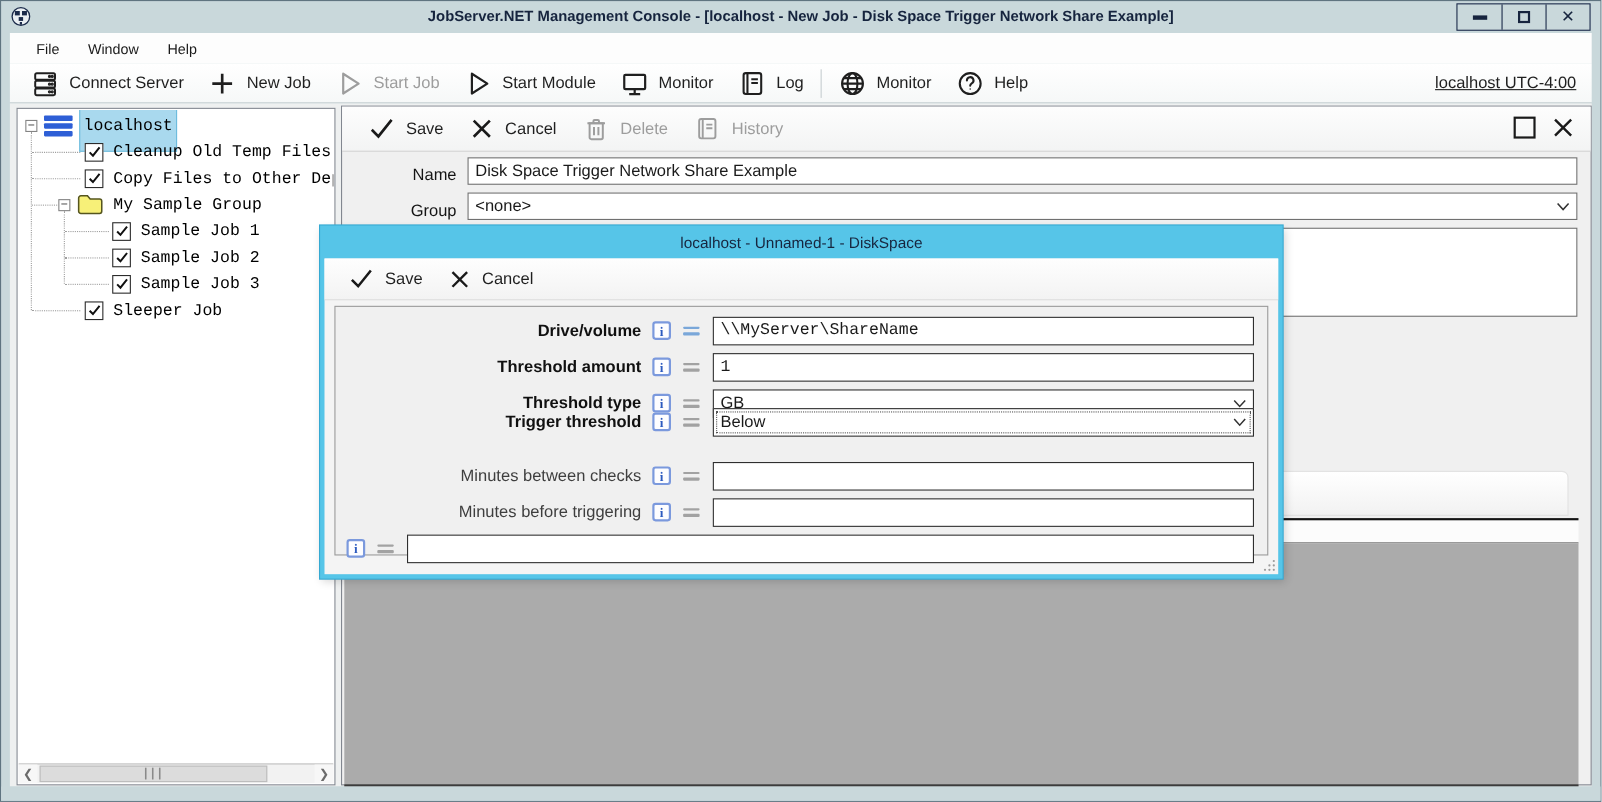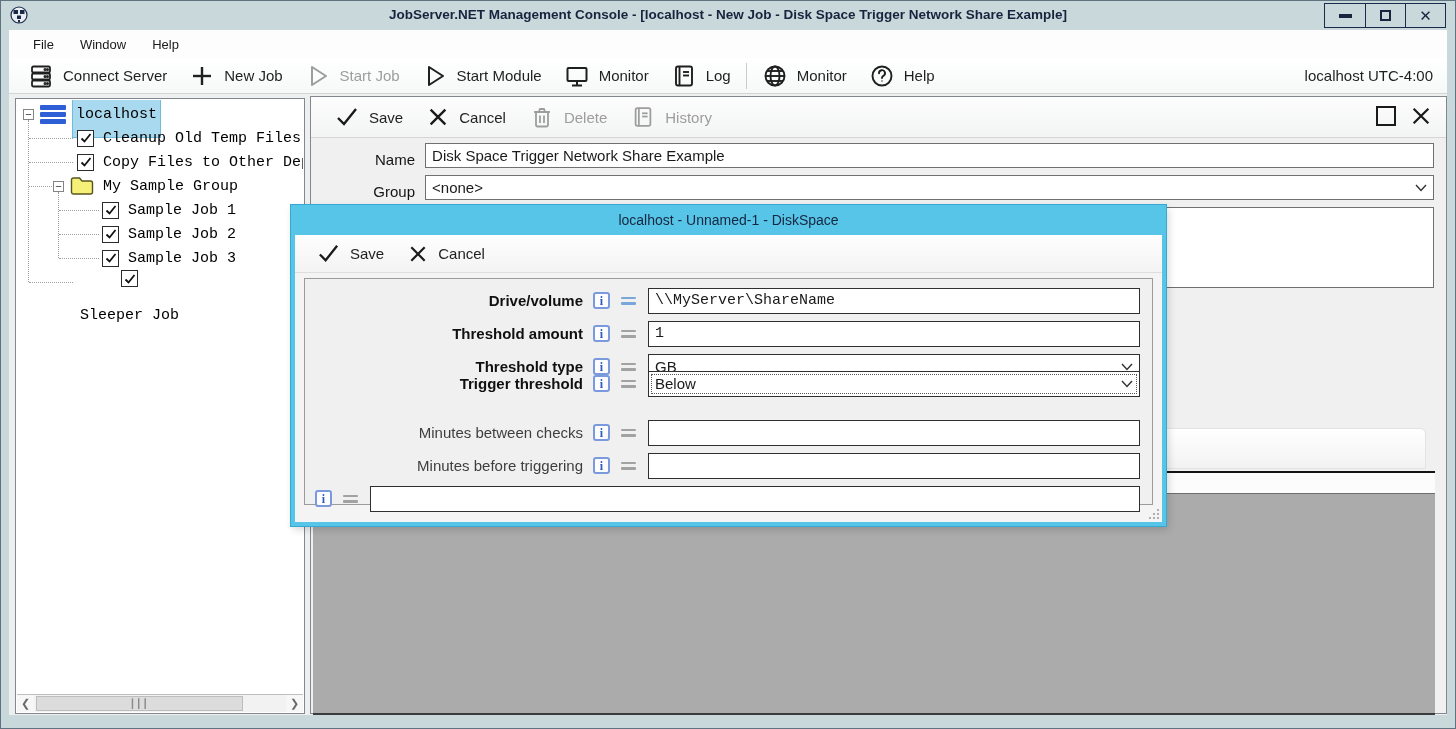--- a/index.html
+++ b/index.html
@@ -27,21 +27,21 @@
   .menu-item { font-size:13px; color:#1a1a1a; padding:5px 12px; }
 
   
   .toolbar { position:absolute; left:8px; right:8px; top:57px; height:36px;
     background:linear-gradient(#ffffff,#f6f8f8); border-bottom:1px solid #cfd6d8;
     display:flex; align-items:center; padding:0 8px; }
   .tb-btn { display:flex; align-items:center; gap:9px; padding:0 11px; height:32px;
     font-size:15px; color:#1f1f1f; white-space:nowrap; }
   .tb-btn.disabled { color:#9d9d9d; }
   .tb-sep { width:1px; height:26px; background:#c6cdd0; margin:0 4px; }
-  .tb-status { margin-left:auto; font-size:15px; color:#1f1f1f; padding-right:6px; }
+  .tb-status { margin-left:auto; font-size:15px; color:#1f1f1f; padding-right:6px;text-decoration:underline; }
   .tb-icon { width:26px; height:26px; flex:0 0 auto; }
 
   
   .content { position:absolute; left:8px; right:8px; top:93px; bottom:13px; background:#eef0f0; }
 
   
   .tree-panel { position:absolute; left:6px; top:4px; width:290px; bottom:1px;
     background:#ffffff; border:1px solid #828790; overflow:hidden; }
   .tree-body { position:absolute; inset:1px 1px 20px 1px; overflow:hidden; font-size:15px; }
   .trow { position:absolute; height:24px; display:flex; align-items:center; gap:6px; white-space:nowrap; }
@@ -290,21 +290,21 @@
           <span class="tlabel">Sample Job 2</span>
         </div>
         <div class="trow" style="left:85px; top:146px;">
           <span class="tcheck">
             <svg width="12" height="12" viewBox="0 0 12 12">
                 <path d="M1.5 6.5 L4.5 9.5 L10.5 2" fill="none" stroke="#111" stroke-width="1.8"></path>
               </svg>
           </span>
           <span class="tlabel">Sample Job 3</span>
         </div>
-        <div class="trow" style="left:60px; top:170px;flex-direction:column;">
+        <div class="trow" style="left:60px; top:170px;">
           <span class="tcheck">
             <svg width="12" height="12" viewBox="0 0 12 12">
                 <path d="M1.5 6.5 L4.5 9.5 L10.5 2" fill="none" stroke="#111" stroke-width="1.8"></path>
               </svg>
           </span>
           <span class="tlabel">Sleeper Job</span>
         </div>
       </div>
       <div class="tree-hscroll">
         <div class="sc-btn">❮</div>

